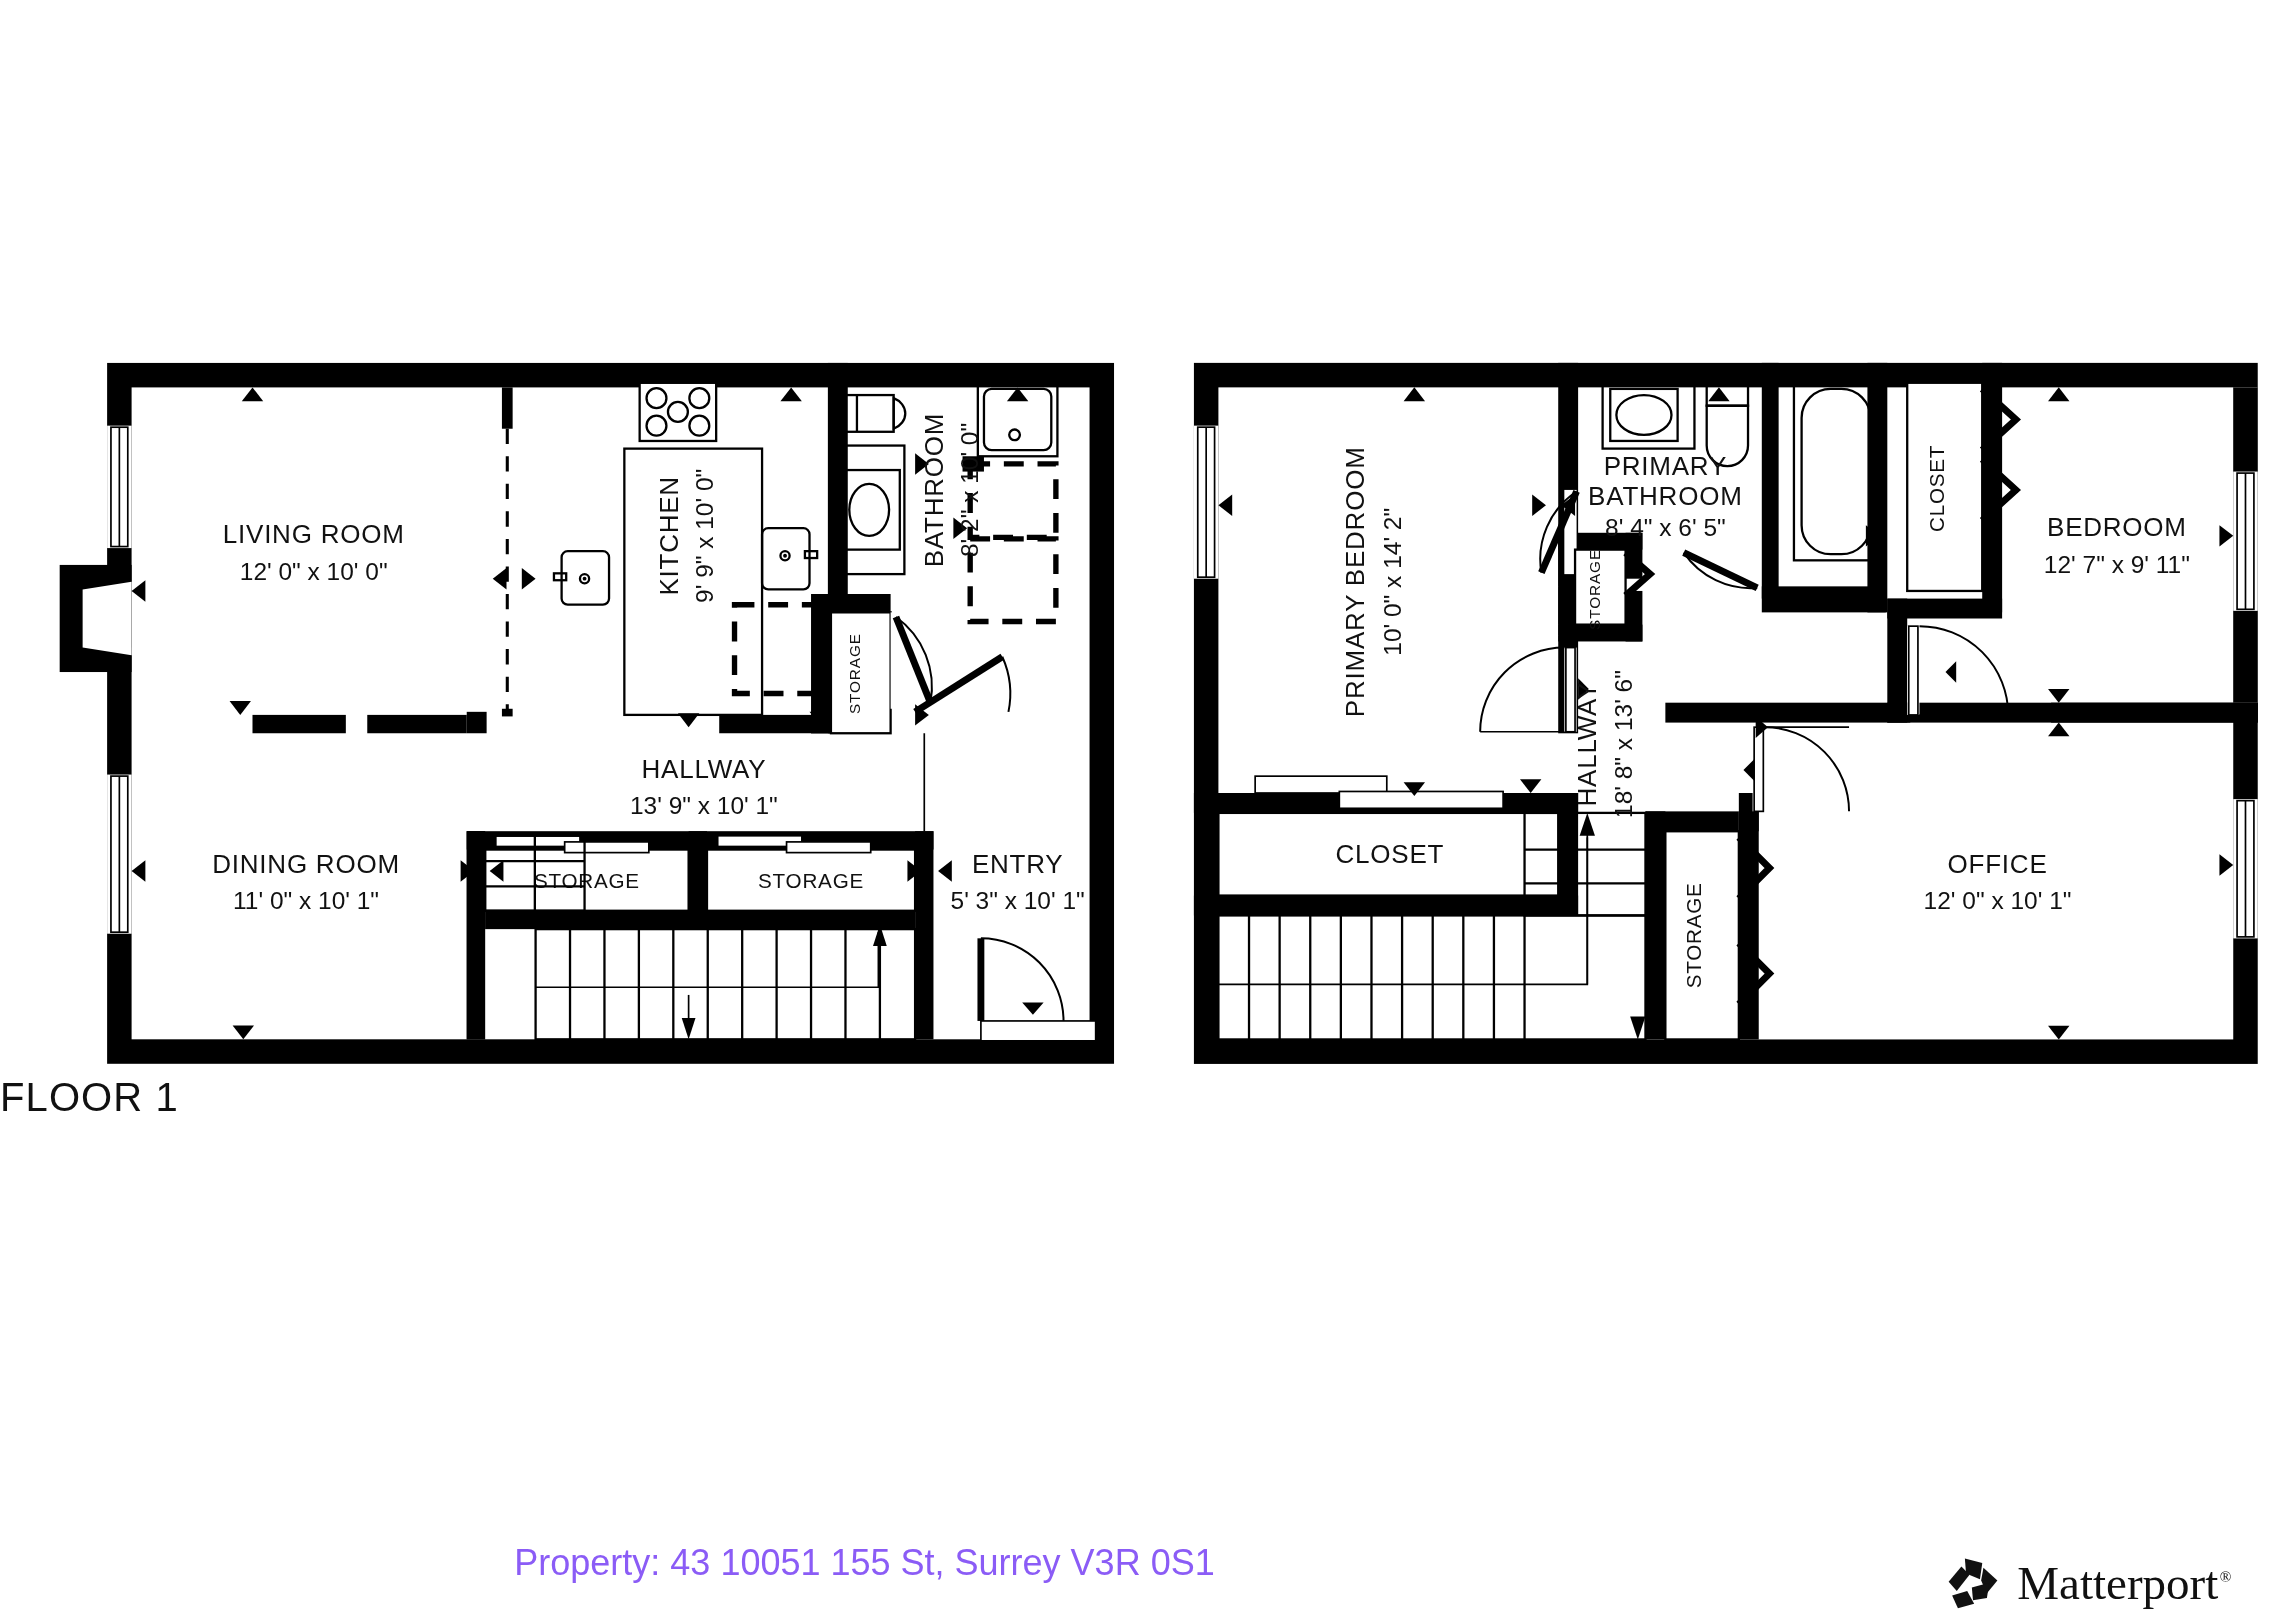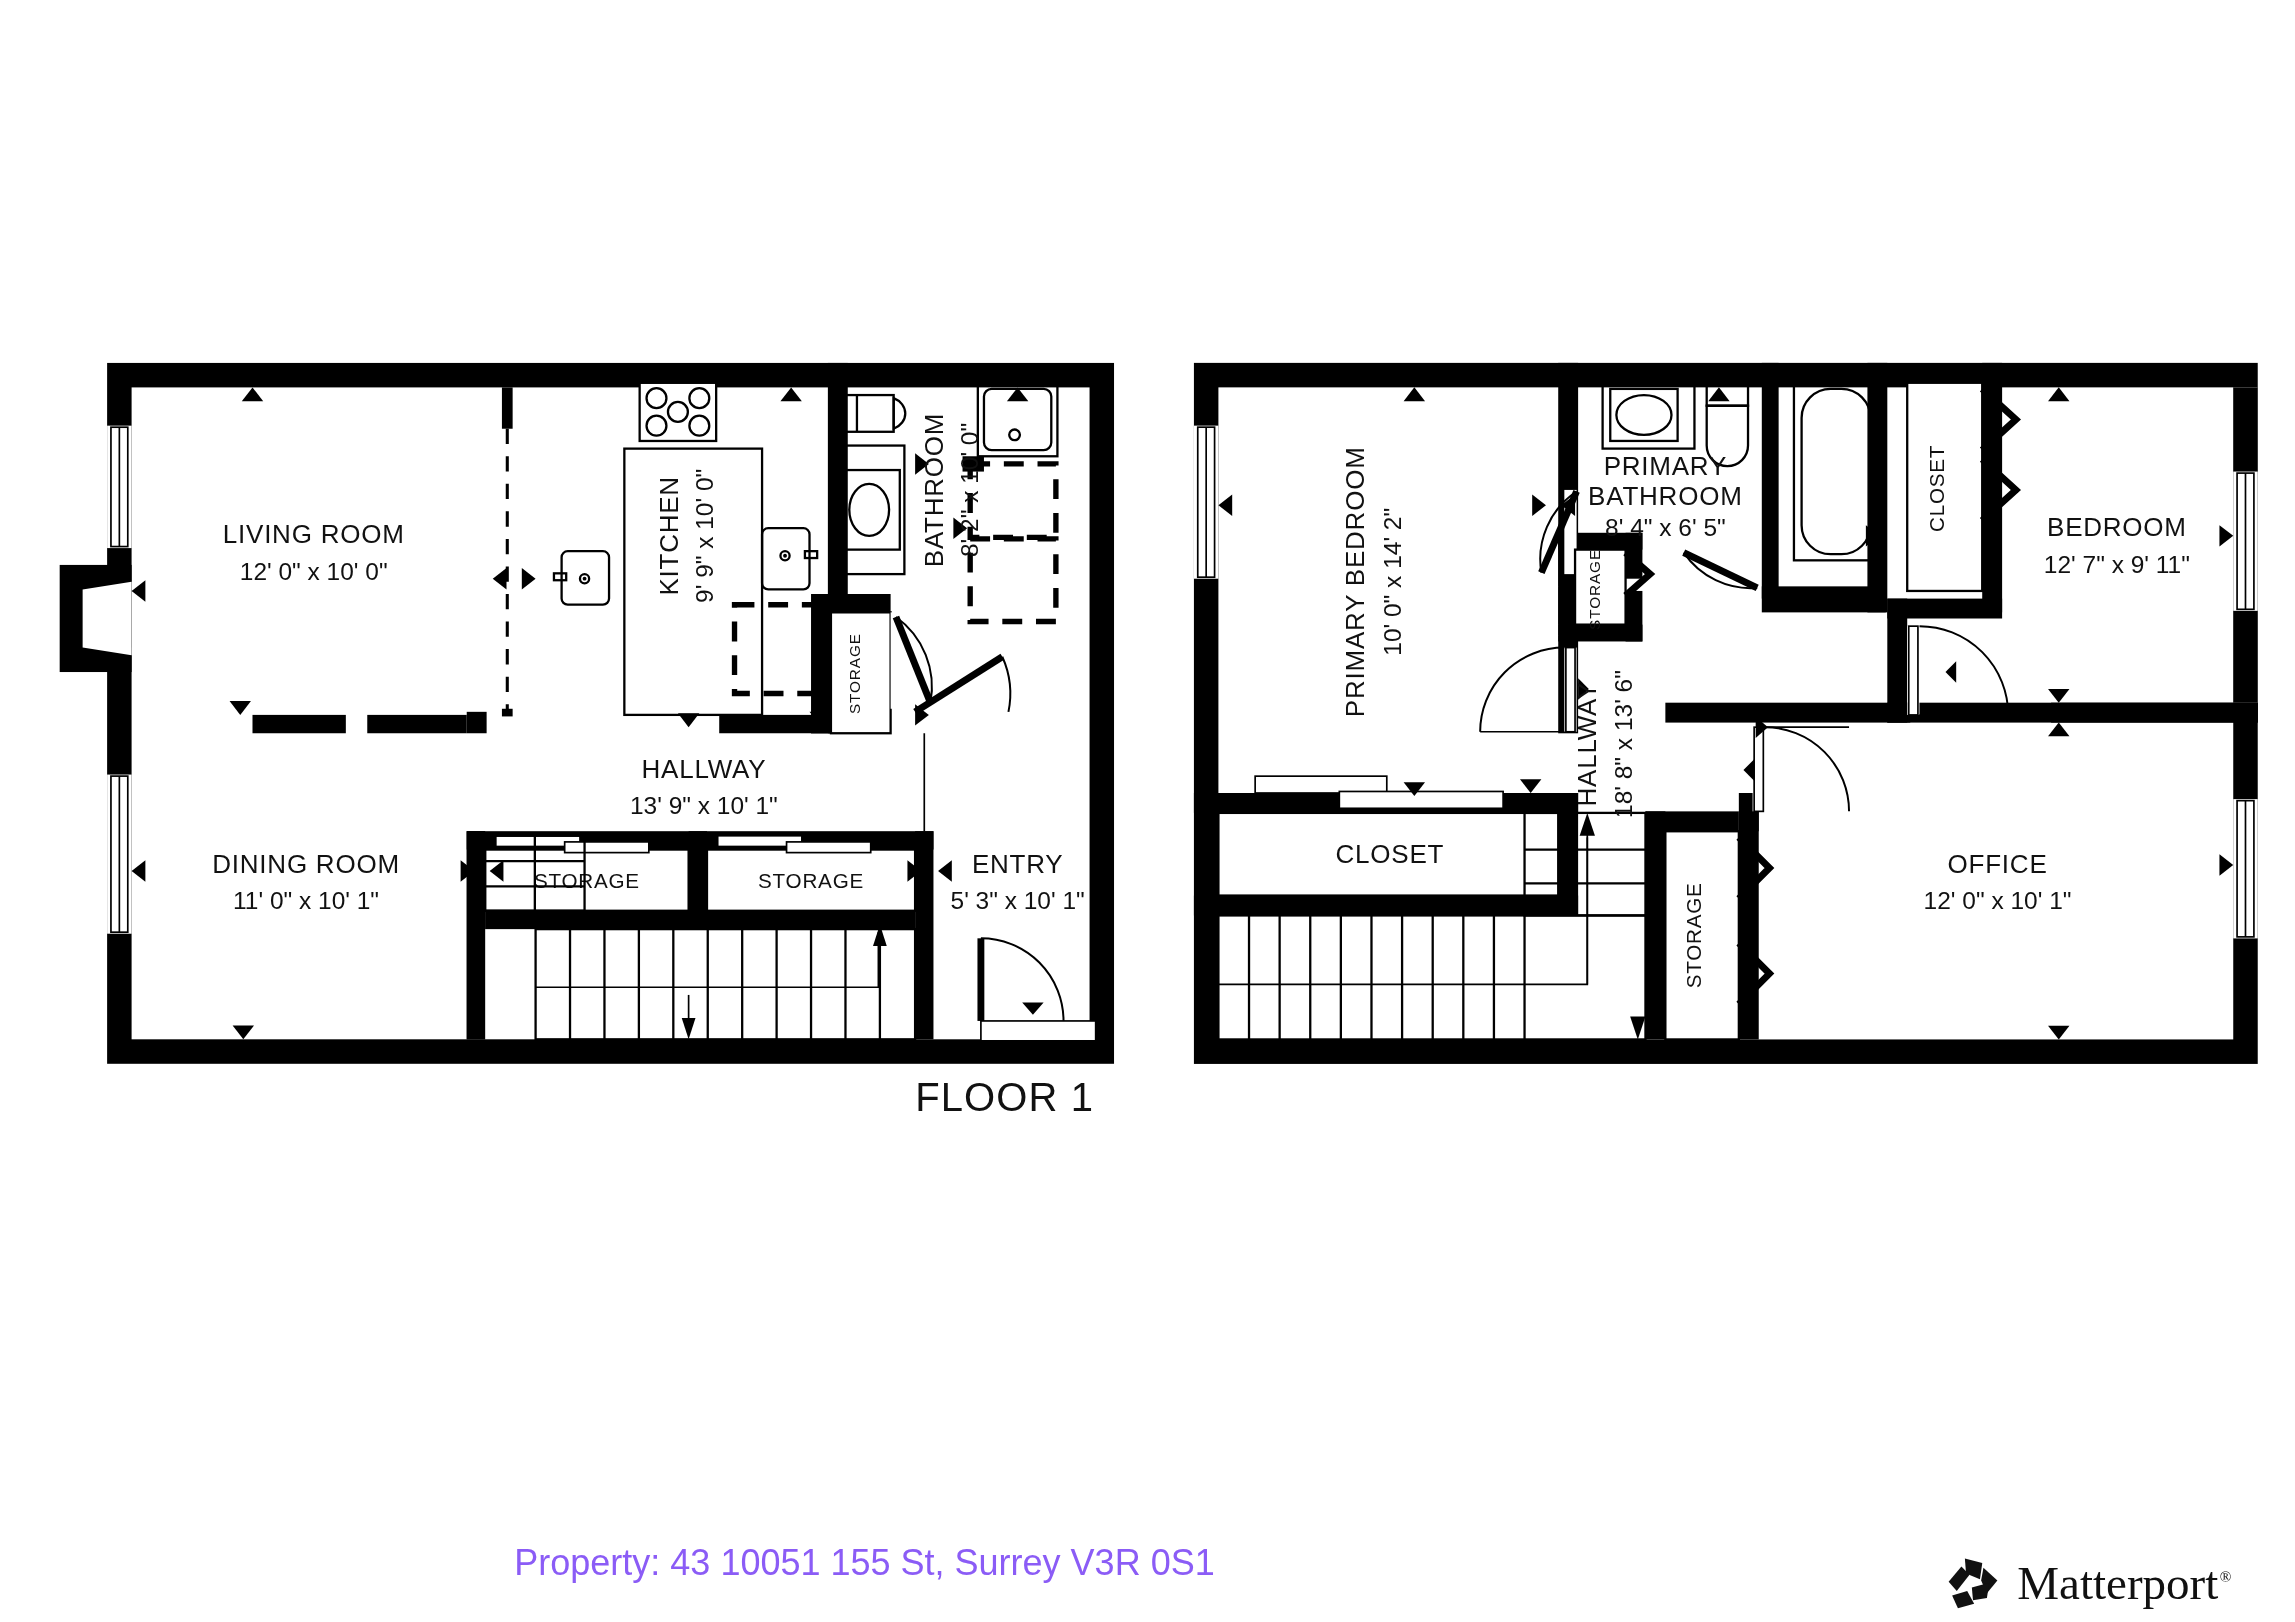--- a/index.html
+++ b/index.html
@@ -8,21 +8,21 @@
     width:2295px;height:1623px;position:relative;overflow:hidden;
     font-family:"Liberation Sans","DejaVu Sans",sans-serif;
     color:#000000;
   }
   #page{position:absolute;inset:0;background:#fff;}
   .floor-wrap{position:absolute;}
   #floor1-wrap{left:0;top:0;width:1163px;height:1178px;}
   #floor2-wrap{left:1148px;top:0;width:1148px;height:1178px;}
   svg{display:block;overflow:visible;}
   .floor-caption{
-    position:absolute;text-align:right;
+    position:absolute;text-align:left;
     font-size:40px;letter-spacing:1.1px;font-weight:400;
     color:#111;white-space:nowrap;
   }
   #floor1-caption{left:0;top:1075px;width:1094px;}
   #property-line{
     position:absolute;left:0;top:1542px;width:1729px;
     text-align:center;font-size:36px;color:#8b5cf6;white-space:nowrap;
   }
   #brand{
     position:absolute;left:1944px;top:1549px;width:337px;height:69px;

